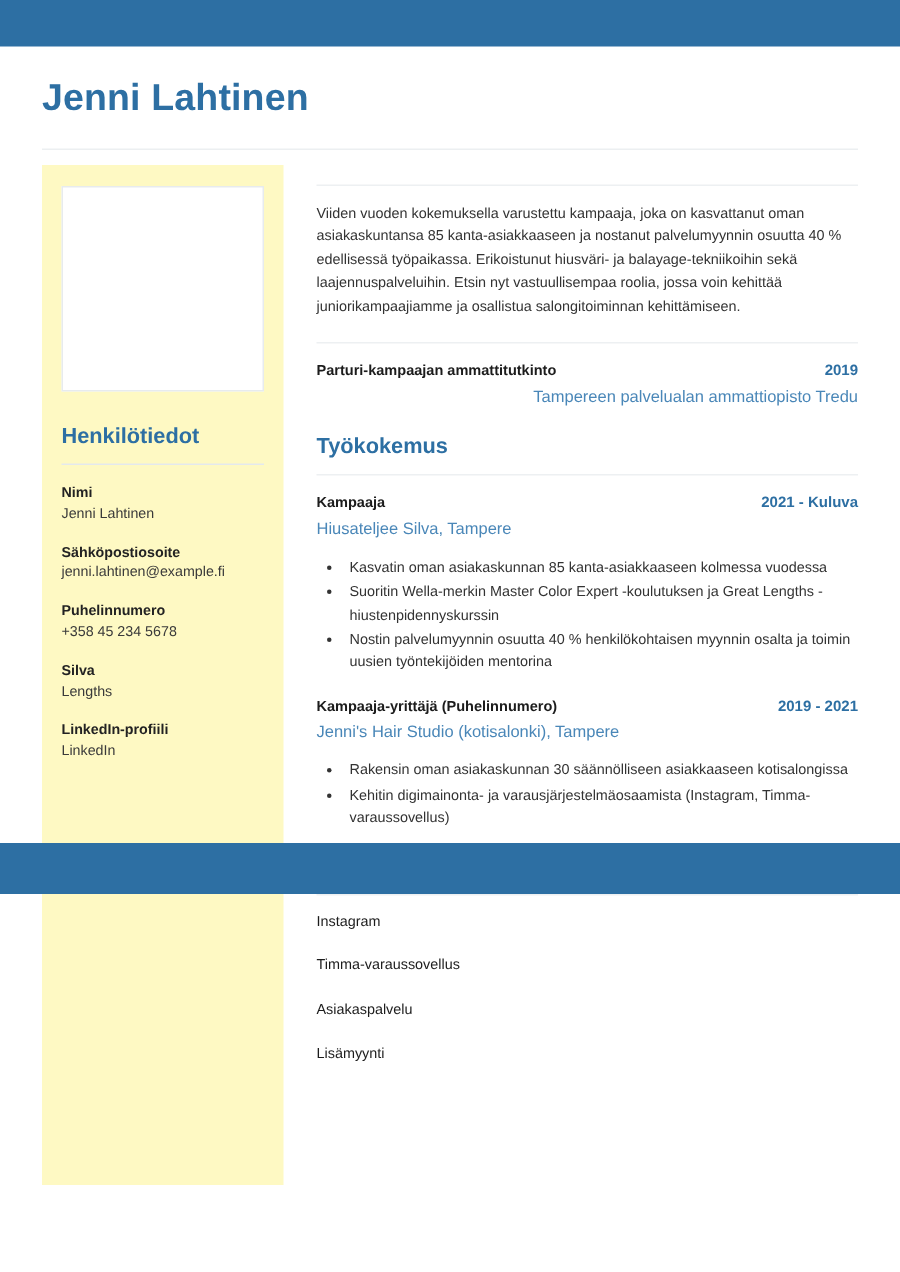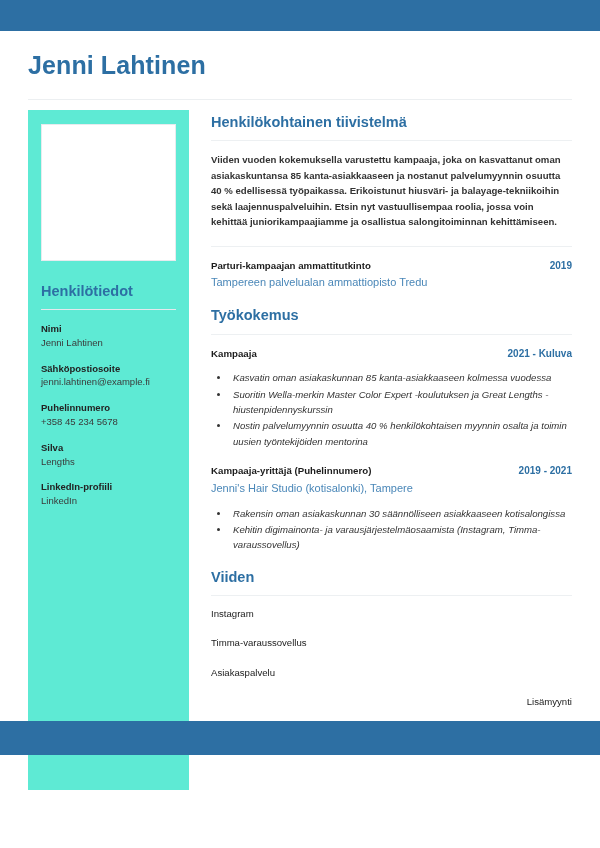--- a/index.html
+++ b/index.html
@@ -12,21 +12,21 @@
     background: #ffffff;
     font-family: "Liberation Sans", sans-serif;
     color: #333333;
     overflow: hidden;
     position: relative;
   }
 
   .page {
     position: relative;
     width: 600px;
-    height: 755px;
+    height: 596px;
     box-sizing: border-box;
   }
 
   .bar-top {
     position: absolute;
     top: 0;
     left: 0;
     width: 600px;
     height: 31px;
     background: #2d6fa3;
@@ -74,21 +74,21 @@
   .columns {
     display: flex;
     align-items: flex-start;
     margin-top: 10px;
   }
 
   
   .sidebar {
     width: 161px;
     flex: 0 0 161px;
-    background: #5eead4;
+    background: #fef9c3;
     box-sizing: border-box;
     padding: 14px 13px 30px 13px;
     min-height: 680px;
   }
 
   .photo-frame {
     width: 135px;
     height: 137px;
     background: #ffffff;
     border: 1px solid #e7ebee;
@@ -154,28 +154,28 @@
     background: #edf0f2;
     margin: 9px 0 11px 0;
   }
 
   .summary-text {
     font-size: 9.6px;
     line-height: 1.62;
     color: #333333;
     margin: 0;
     text-align: left;
-    font-weight: bold;
   }
 
   .entry {
     margin-bottom: 10px;
   }
   .entry:last-child {
     margin-bottom: 0;
+    text-align: right;
   }
 
   .entry-head {
     display: flex;
     justify-content: space-between;
     align-items: baseline;
   }
 
   .entry-title {
     font-size: 9.7px;
@@ -205,33 +205,31 @@
     padding-left: 19px;
     list-style: disc;
   }
 
   .bullets li {
     font-size: 9.6px;
     line-height: 1.6;
     color: #333333;
     margin-bottom: 1px;
     padding-left: 3px;
-    font-style: italic;
   }
 
   .skill-item {
     font-size: 9.6px;
     font-weight: normal;
     color: #1c1c1c;
     line-height: 1.5;
     margin-bottom: 15px;
   }
   .skill-item:last-child {
     margin-bottom: 0;
-    text-align: right;
   }
 
   .exp-block {
     margin-bottom: 14px;
   }
 </style>
 </head>
 <body>
 
 <div class="page">
@@ -275,21 +273,20 @@
 
         <div class="field">
           <div class="field-label">LinkedIn-profiili</div>
           <div class="field-value">LinkedIn</div>
         </div>
       </aside>
 
       <main class="main">
 
         <section class="section">
-          <h2 class="section-heading">Henkilökohtainen tiivistelmä</h2>
           <div class="section-rule"></div>
           <p class="summary-text">Viiden vuoden kokemuksella varustettu kampaaja, joka on kasvattanut oman asiakaskuntansa 85 kanta-asiakkaaseen ja nostanut palvelumyynnin osuutta 40 % edellisessä työpaikassa. Erikoistunut hiusväri- ja balayage-tekniikoihin sekä laajennuspalveluihin. Etsin nyt vastuullisempaa roolia, jossa voin kehittää juniorikampaajiamme ja osallistua salongitoiminnan kehittämiseen.</p>
         </section>
 
         <section class="section">
           <div class="section-rule"></div>
 
           <div class="entry">
             <div class="entry-head">
               <span class="entry-title">Parturi-kampaajan ammattitutkinto</span>
@@ -301,20 +298,21 @@
 
         <section class="section">
           <h2 class="section-heading">Työkokemus</h2>
           <div class="section-rule"></div>
 
           <div class="exp-block">
             <div class="entry-head">
               <span class="entry-title">Kampaaja</span>
               <span class="entry-date">2021 - Kuluva</span>
             </div>
+            <div class="entry-sub">Hiusateljee Silva, Tampere</div>
             <ul class="bullets">
               <li>Kasvatin oman asiakaskunnan 85 kanta-asiakkaaseen kolmessa vuodessa</li>
               <li>Suoritin Wella-merkin Master Color Expert -koulutuksen ja Great Lengths -hiustenpidennyskurssin</li>
               <li>Nostin palvelumyynnin osuutta 40 % henkilökohtaisen myynnin osalta ja toimin uusien työntekijöiden mentorina</li>
             </ul>
           </div>
 
           <div class="exp-block">
             <div class="entry-head">
               <span class="entry-title">Kampaaja-yrittäjä (Puhelinnumero)</span>

